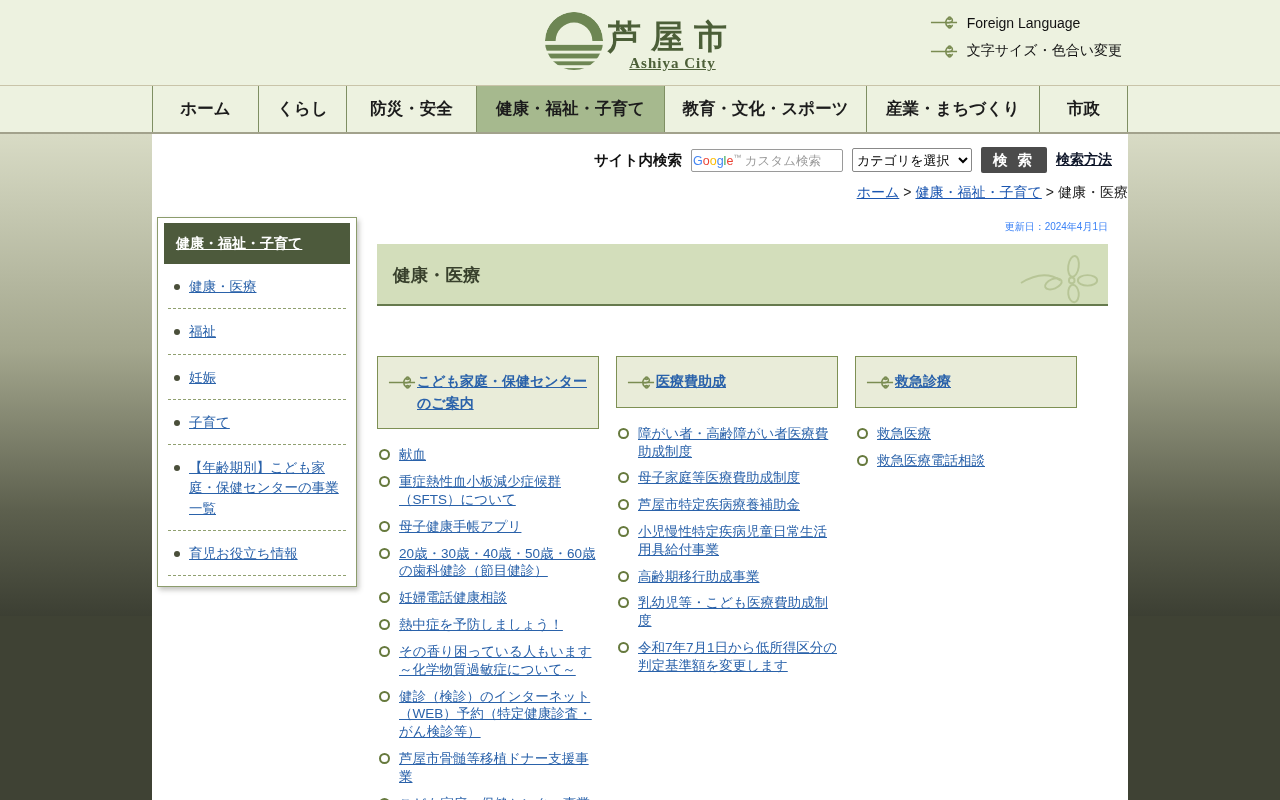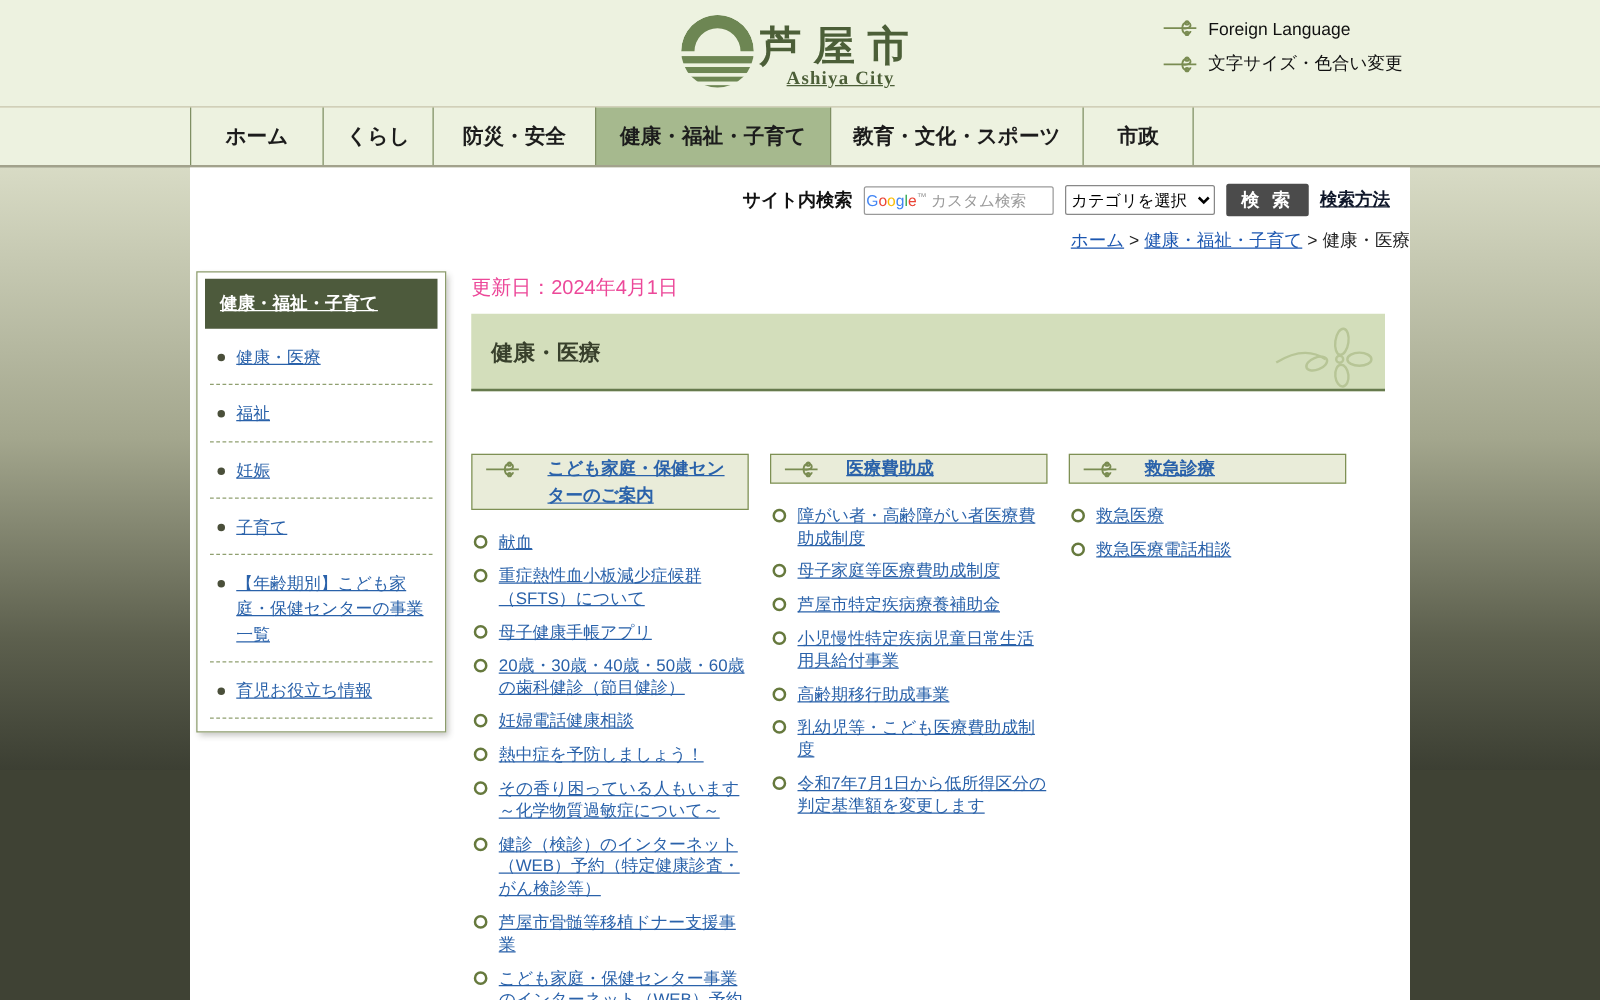--- a/index.html
+++ b/index.html
@@ -51,29 +51,29 @@
   .sidebar { width:200px; flex:none; margin-top:3px; }
   .side-box { border:1px solid #8c9c6c; background:#fff; padding:5px 6px 10px; box-shadow:2px 3px 5px rgba(60,60,50,.3); }
   .side-head { background:#4d5a3c; padding:11px 12px; }
   .side-head a { color:#fff; font-size:14px; font-weight:bold; text-decoration:underline; }
   .side-list { list-style:none; padding:0 4px; }
   .side-list li { display:flex; align-items:flex-start; gap:9px; padding:13px 0 11px 6px; border-bottom:1px dashed #90a070; }
   .side-bullet { width:6px; height:6px; border-radius:50%; background:#4a4f3a; margin-top:7px; flex:none; }
   .side-list a { color:#2a62aa; font-size:13.5px; line-height:1.5; text-decoration:underline; }
 
   .main { flex:1; padding:0 20px; }
-  .updated { font-size:16px; color:#ec4899; margin:6px 0 10px; }
+  .updated { text-align:right; font-size:10px; color:#3b82f6; margin:6px 0 10px; }
   .banner { position:relative; background:#d3debb; border-bottom:2px solid #667a4d; padding:19px 90px 17px 16px; }
   .banner h1 { font-size:17.5px; font-weight:bold; color:#38402c; }
   .banner-orn { position:absolute; right:2px; bottom:0; width:86px; height:56px; }
 
   
   .boxes { margin-top:50px; display:flex; align-items:flex-start; gap:17px; }
   .col { width:222px; flex:none; }
-  .cat-box { border:1px solid #7e9054; background:#e9ecd9; padding:0 10px; display:flex; gap:22px; align-items:flex-start; margin-bottom:17px; }
+  .cat-box { border:1px solid #7e9054; background:#e9ecd9; padding:14px 10px; display:flex; gap:1px; align-items:flex-start; margin-bottom:17px; }
   .cat-box .flourish { margin-top:3px; }
   .cat-box a { font-size:14px; font-weight:bold; color:#2a62aa; text-decoration:underline; line-height:1.55; }
   .topic-list { list-style:none; }
   .topic-list li { position:relative; padding-left:22px; margin-bottom:9px; font-size:13.5px; line-height:1.32; }
   .topic-list li::before { content:""; position:absolute; left:2px; top:3px; width:7px; height:7px; border:2.5px solid #66793d; border-radius:50%; background:#fff; }
   .topic-list a { color:#2a62aa; text-decoration:underline; }
 </style>
 </head>
 <body>
 
@@ -118,20 +118,21 @@
   </div>
 </div>
 
 <div class="nav-row">
   <div class="nav-inner">
     <a class="nav-item n0">ホーム</a>
     <a class="nav-item n1">くらし</a>
     <a class="nav-item n2">防災・安全</a>
     <a class="nav-item n3 active">健康・福祉・子育て</a>
     <a class="nav-item n4">教育・文化・スポーツ</a>
+    <a class="nav-item n5">産業・まちづくり</a>
     <a class="nav-item n6">市政</a>
   </div>
 </div>
 
 <div class="page-bg">
   <div class="content">
 
     <div class="search-row">
       <span class="search-label">サイト内検索</span>
       <span class="search-input-wrap">

